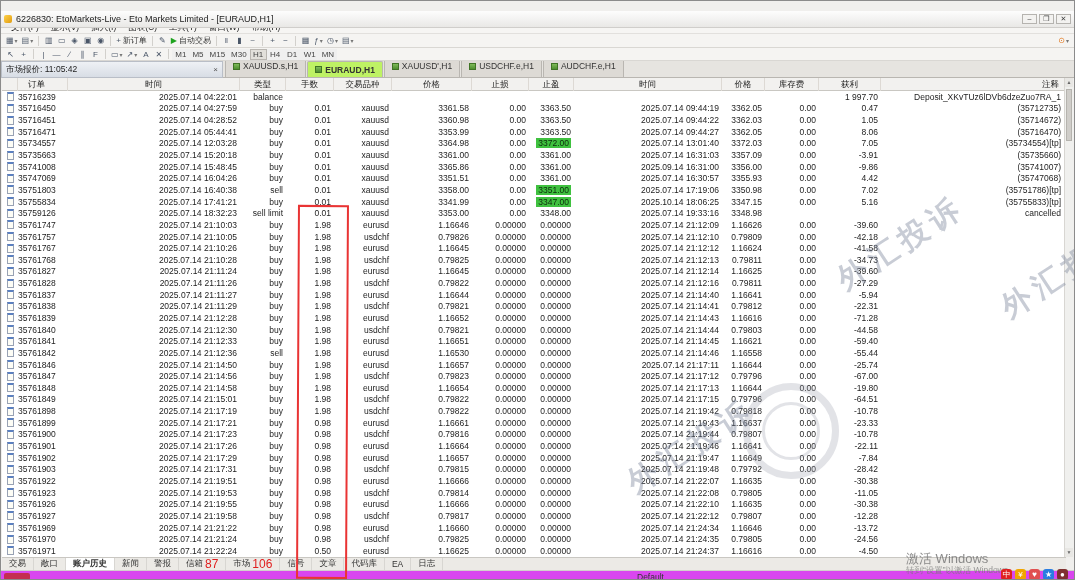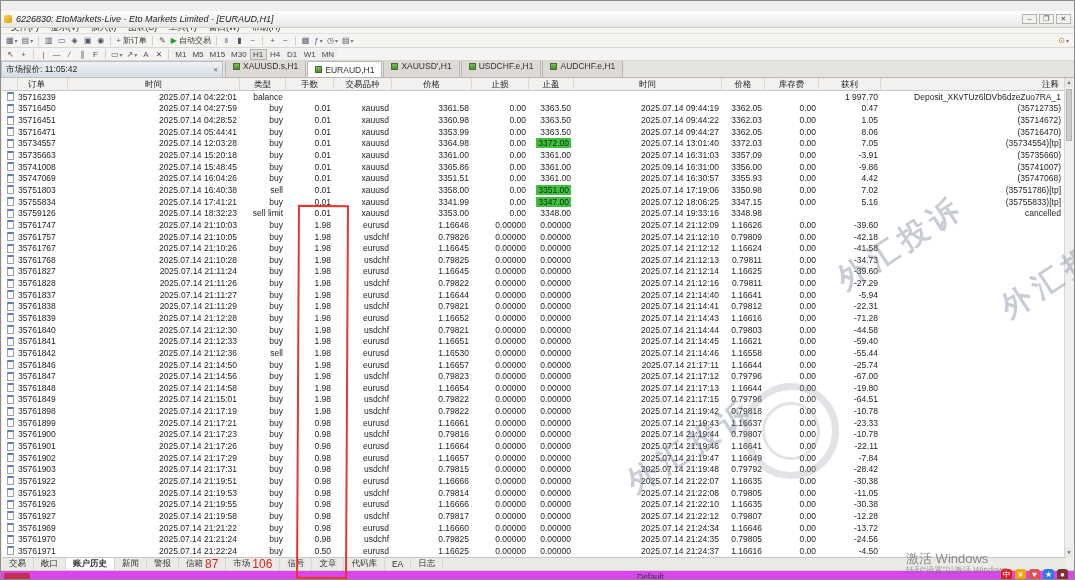--- a/index.html
+++ b/index.html
@@ -5,21 +5,21 @@
   *{margin:0;padding:0;box-sizing:border-box;}
   html,body{background:#fff;}
   body{width:1075px;height:580px;overflow:hidden;font-family:"Liberation Sans","DejaVu Sans",sans-serif;}
   #win{position:relative;width:1075px;height:580px;background:#f0efed;border:1px solid #8b8b8b;overflow:hidden;}
 
   
   .top-strip{position:absolute;left:0;top:0;width:100%;height:10px;background:#000;overflow:hidden;z-index:80;}
   .top-strip-text{position:absolute;left:2px;top:-13px;font-size:20px;font-weight:bold;white-space:nowrap;letter-spacing:1px;}
 
   
-  .titlebar{position:absolute;top:10px;left:0;right:0;height:12px;background:linear-gradient(#fdfdfd,#e9e8e6);border-bottom:1px solid #d0cecb;display:flex;align-items:center;padding:8px 3px;z-index:5;font-style:italic;}
+  .titlebar{position:absolute;top:10px;left:0;right:0;height:12px;background:linear-gradient(#fdfdfd,#e9e8e6);border-bottom:1px solid #d0cecb;display:flex;align-items:center;padding:8px 3px;z-index:5;}
   .app-icon{width:8px;height:8px;background:linear-gradient(135deg,#ffd24a,#e09b10);border-radius:2px;margin-right:4px;flex:none;}
   .title-text{flex:1;font-size:9px;color:#222;white-space:nowrap;overflow:hidden;}
   .win-btn{width:15px;height:10px;border:1px solid #b5b3af;background:#f3f2f0;font-size:7px;line-height:8px;text-align:center;color:#444;margin-left:2px;flex:none;}
 
   
   .menubar{position:absolute;top:22px;left:0;right:0;height:11px;background:#f6f5f3;display:flex;align-items:center;padding-left:4px;font-size:8.5px;color:#222;border-bottom:1px solid #e2e0dd;}
   .menu-item{padding:0 6px;white-space:nowrap;}
 
   
   .toolbar{position:absolute;left:0;right:0;background:#f5f4f2;border-bottom:1px solid #d9d7d3;display:flex;align-items:center;padding:0 3px;}
@@ -32,21 +32,21 @@
   .tbtn.right{margin-left:auto;color:#e07820;}
   .tfbtn{height:11px;min-width:17px;font-size:8px;color:#444;border:1px solid transparent;display:flex;align-items:center;justify-content:center;padding:0 2px;}
   .tfbtn.active{background:#e2e0db;border:1px solid #b9b6b1;}
 
   
   .panelrow{position:absolute;top:60px;left:0;right:0;height:17px;display:flex;}
   .mw-caption{width:222px;flex:none;background:linear-gradient(#eef1f5,#d8dde5);border:1px solid #b9bec7;display:flex;align-items:center;padding:0 4px;font-size:8.5px;color:#222;}
   .mw-close{margin-left:auto;font-size:8px;color:#555;}
   .tabstrip{flex:1;background:#e6e4e0;border-bottom:1px solid #b9b6b1;display:flex;align-items:flex-end;padding-left:2px;overflow:hidden;}
   .ctab{height:23px;display:flex;align-items:center;padding:0 7px;font-size:8.5px;color:#333;background:#dddad5;border:1px solid #b9b6b1;border-bottom:none;margin-right:1px;border-radius:2px 2px 0 0;white-space:nowrap;}
-  .ctab.active{background:#ffffff;height:16px;font-weight:normal;}
+  .ctab.active{background:#bef264;height:16px;font-weight:bold;}
   .cicon{width:7px;height:7px;margin-right:3px;background:linear-gradient(#7fba5a,#4e8f2f);border:1px solid #3f7325;flex:none;}
 
   
   .gridcols{display:grid;grid-template-columns:16px 50px 172px 46px 48px 58px 80px 57px 45px 148px 43px 54px 62px 1fr;}
   .thead{position:absolute;top:77px;left:1px;width:1064px;height:13px;background:#f2f1ef;border-bottom:1px solid #c9c7c2;font-size:8.5px;color:#222;align-items:center;z-index:2;}
   .hcell{text-align:center;border-right:1px solid #ddd9d4;height:13px;line-height:13px;overflow:hidden;white-space:nowrap;}
   .hcell.h-order{text-align:left;padding-left:10px;}
   .hcell.h-comment{text-align:right;padding-right:6px;}
   .tbody{position:absolute;top:90px;left:1px;width:1064px;height:466px;background:#fff;overflow:hidden;}
   .hrow{height:11.65px;align-items:center;font-size:8.5px;color:#1d1d1d;white-space:nowrap;}
@@ -455,21 +455,21 @@
           <div class="doc-icon"></div>
         </div>
         <div class="cell c-order">35755834</div>
         <div class="cell">2025.07.14 17:41:21</div>
         <div class="cell">buy</div>
         <div class="cell">0.01</div>
         <div class="cell">xauusd</div>
         <div class="cell">3341.99</div>
         <div class="cell">0.00</div>
         <div class="cell"><span class="tp-hit">3347.00</span></div>
-        <div class="cell">2025.07.12 18:06:25</div>
+        <div class="cell">2025.10.14 18:06:25</div>
         <div class="cell">3347.15</div>
         <div class="cell">0.00</div>
         <div class="cell">5.16</div>
         <div class="cell c-comment">(35755833)[tp]</div>
       </div>
       <div class="hrow gridcols">
         <div class="cell c-icon">
           <div class="doc-icon"></div>
         </div>
         <div class="cell c-order">35759126</div>

